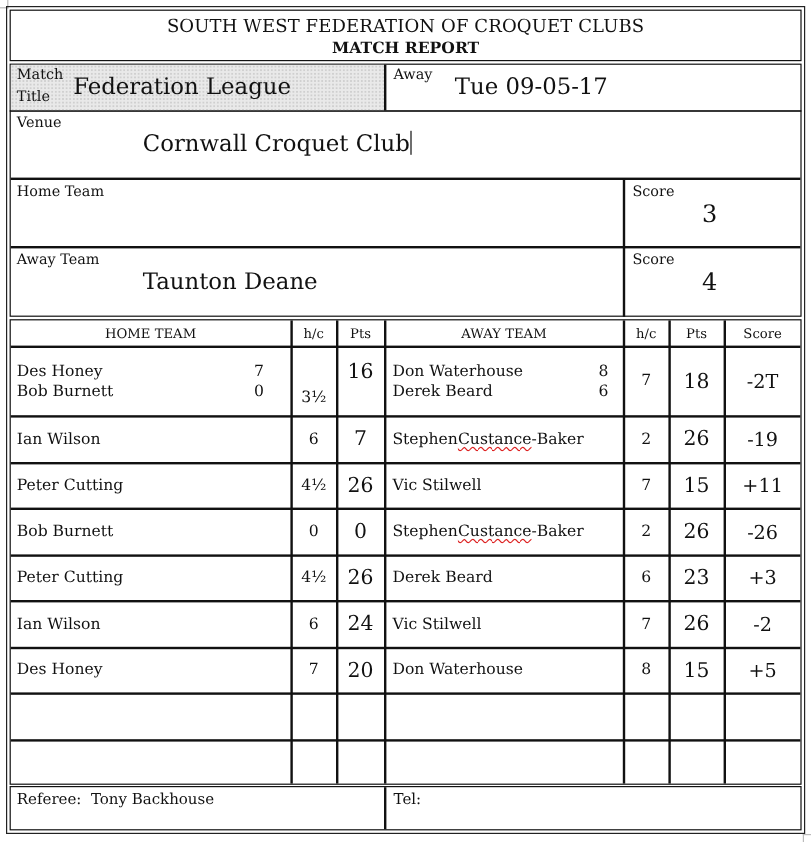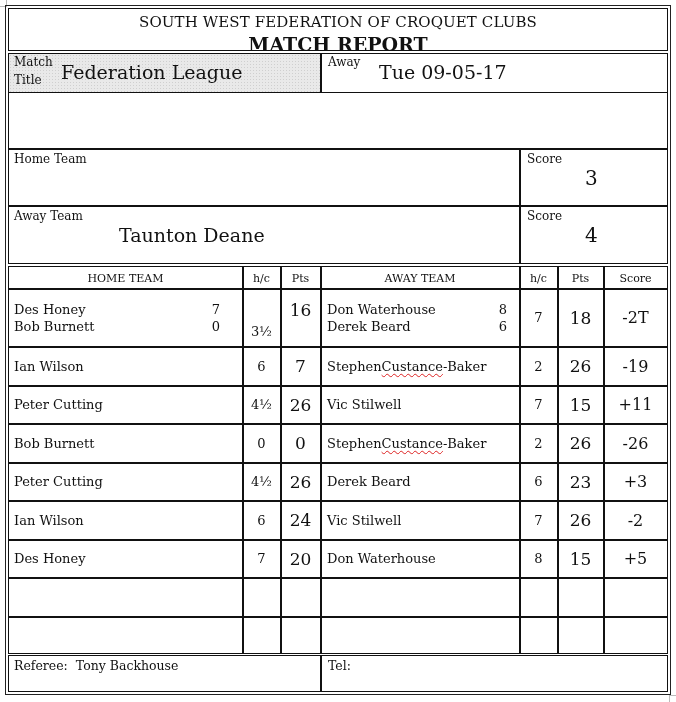--- a/index.html
+++ b/index.html
@@ -16,21 +16,21 @@
       position: absolute; left: 5px; top: 5px; width: 664px; height: 688px;
       border: 1px solid #222;
     }
     .box { position: absolute; border: 1.5px solid #111; box-sizing: border-box; }
     .vline { position: absolute; width: 1.5px; background: #111; }
     .hline { position: absolute; height: 1.5px; background: #111; }
 
     .title1 { position: absolute; left: 0; right: 0; top: 4px; text-align: center;
       font-size: 15px; letter-spacing: 0.1px; }
     .title2 { position: absolute; left: 0; right: 0; top: 24px; text-align: center;
-      font-size: 19px; font-weight: bold; }
+      font-size: 13px; font-weight: bold; }
 
     .shade {
       background-color: #e9e9e9;
       background-image: radial-gradient(#cfcfcf 0.6px, transparent 0.7px);
       background-size: 3px 3px;
     }
 
     .lbl { position: absolute; font-size: 12px; line-height: 14px; }
     .big { position: absolute; font-size: 19px; }
     .num-big { position: absolute; font-size: 20px; }
@@ -63,20 +63,24 @@
     <div class="lbl" style="left:5px; top:1px;">Match</div>
     <div class="lbl" style="left:5px; top:19px;">Title</div>
     <div class="big" style="left:52px; top:7px;">Federation League</div>
   </div>
   <div class="vline" style="left:311px; top:0; height:100%;"></div>
   <div class="lbl" style="left:319px; top:1px;">Away</div>
   <div class="big" style="left:370px; top:7px;">Tue 09-05-17</div>
 </div>
 
 <div class="box" style="left:8px; top:92px; width:660px; height:172px;">
+  <div style="position:absolute; left:0; top:0; width:100%; height:56px;">
+    <div class="lbl" style="left:5px; top:2px;">Venue</div>
+    <div class="big" style="left:110px; top:16px;"><span>Cornwall Croquet Club</span><span class="caret"></span></div>
+  </div>
   <div class="hline" style="left:0; top:55px; width:100%;"></div>
 
   <div style="position:absolute; left:0; top:57px; width:510px; height:56px;">
     <div class="lbl" style="left:5px; top:2px;">Home Team</div>
   </div>
   <div style="position:absolute; left:512px; top:57px; width:146px; height:56px;">
     <div class="lbl" style="left:6px; top:2px;">Score</div>
     <div class="num-big" style="left:64px; top:16px;">3</div>
   </div>
   <div class="hline" style="left:0; top:112px; width:100%;"></div>

